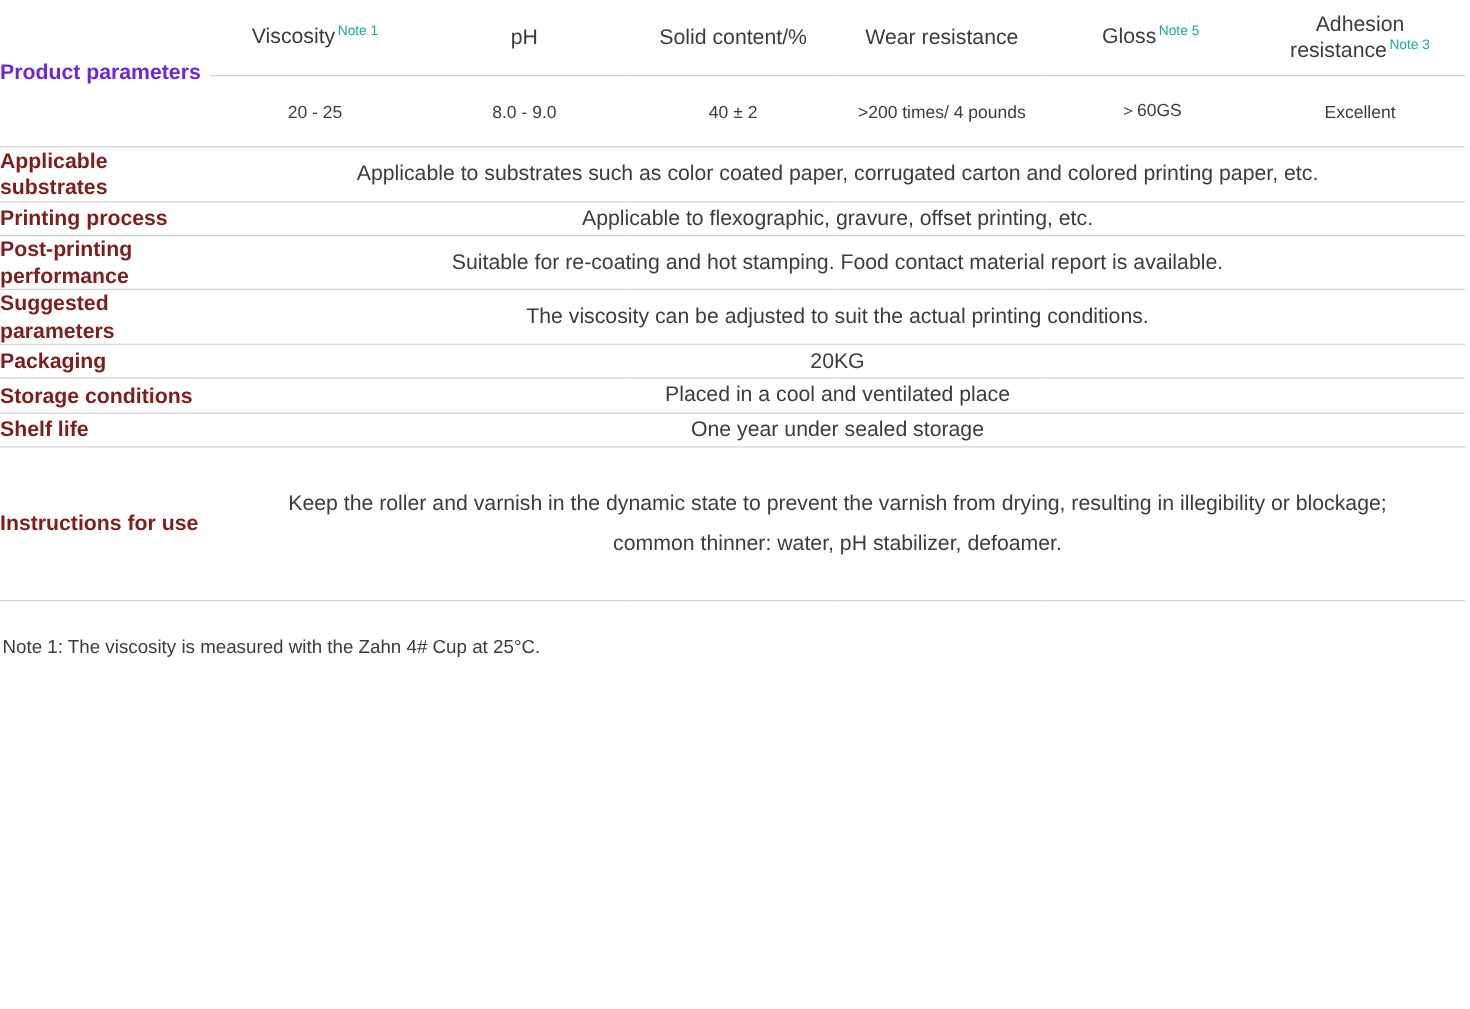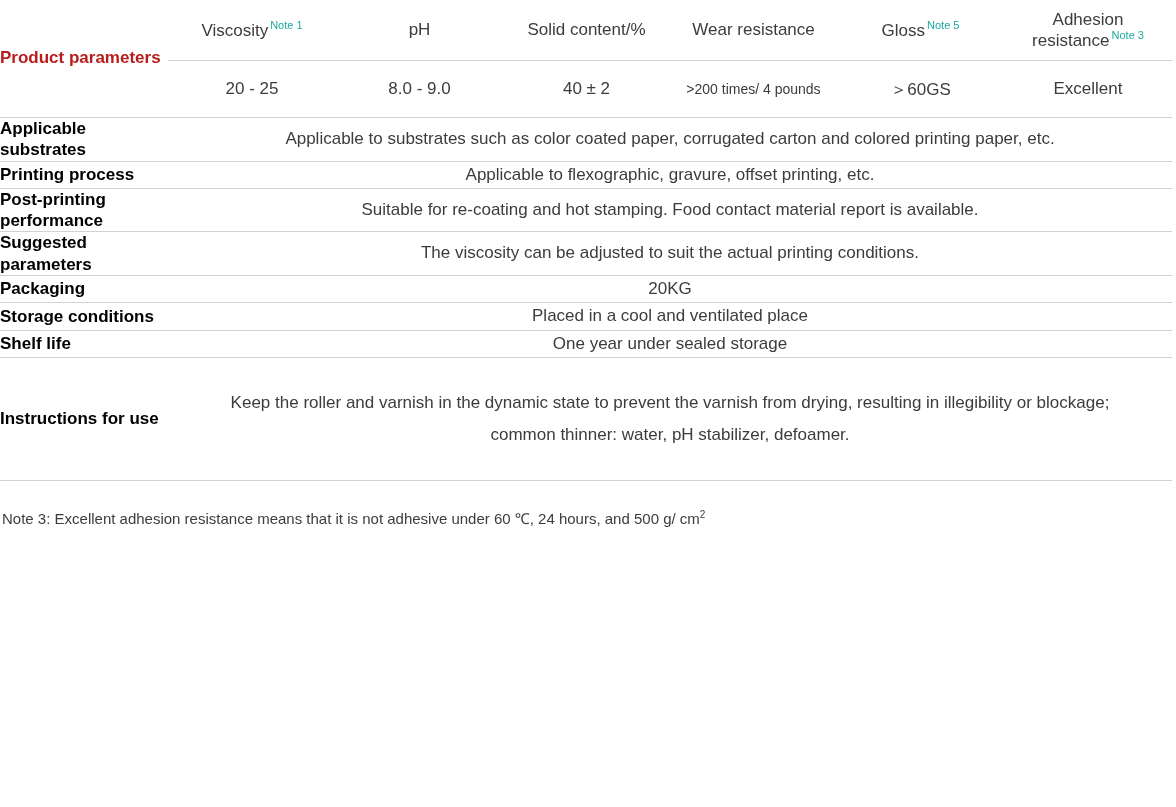--- a/index.html
+++ b/index.html
@@ -29,62 +29,62 @@
     border: 0;
     border-bottom: 1px solid #d2d2d2;
     padding: 0;
     vertical-align: middle;
   }
   .label-cell {
     width: 168px;
     padding: 8px 0 8px 2px;
     font-size: 17px;
     font-weight: bold;
-    color: #000000;
+    color: #7f1d1d;
     line-height: 1.25;
     border-right: 1px solid #d2d2d2;
   }
   .label-cell.tall {
     vertical-align: middle;
   }
   .value-cell {
     text-align: center;
     font-size: 17px;
     color: #3c3c3c;
     padding: 14px 18px;
     line-height: 1.55;
   }
   
   .params-label {
     width: 168px;
     border-right: 1px solid #d2d2d2;
     border-bottom: 1px solid #d2d2d2;
     font-size: 17px;
     font-weight: bold;
-    color: #b91c1c;
+    color: #6d28d9;
     line-height: 1.3;
     padding: 4px 0 4px 2px;
     vertical-align: middle;
   }
   .hdr-cell {
     text-align: center;
     font-size: 17px;
     color: #3c3c3c;
     border-right: 1px solid #d2d2d2;
     border-bottom: 1px solid #d2d2d2;
     height: 60px;
     padding: 0 4px;
     line-height: 1.2;
     position: relative;
     white-space: nowrap;
   }
   .hdr-cell.last { border-right: 0; }
   .val-cell {
     text-align: center;
-    font-size: 17px;
+    font-size: 14px;
     color: #3c3c3c;
     border-right: 1px solid #d2d2d2;
     border-bottom: 1px solid #d2d2d2;
     height: 56px;
     padding: 0 4px;
     white-space: nowrap;
   }
   .val-cell.last { border-right: 0; }
   .val-small { font-size: 14px; margin-top: 44px; }
   .note-sup {
@@ -192,17 +192,17 @@
       </tr>
       <tr class="last-row">
         <td class="label-cell tall" style="height:122px">Instructions for use</td>
         <td class="value-cell" colspan="6" style="padding:22px 60px; line-height:1.9;">Keep the roller and varnish in the dynamic state to prevent the varnish from drying, resulting in illegibility or blockage; common thinner: water, pH stabilizer, defoamer.</td>
       </tr>
     </tbody>
   </table>
 
   <div class="notes">
     <div class="note-line">
-      <span>Note 3: Excellent adhesion resistance means that it is not adhesive under 60 ℃, 24 hours, and 500 g/ cm</span><span class="sup">2</span>
+      <span>Note 1: The viscosity is measured with the Zahn 4# Cup at 25°C.</span>
     </div>
   </div>
 
 </div>
 
 </body></html>

